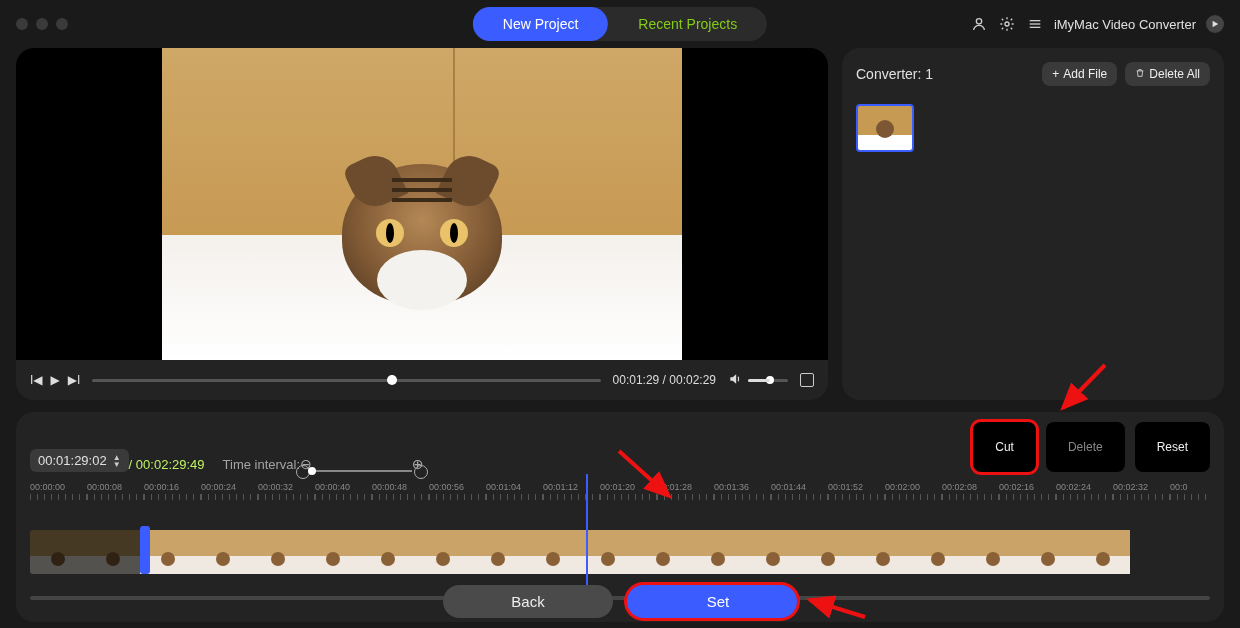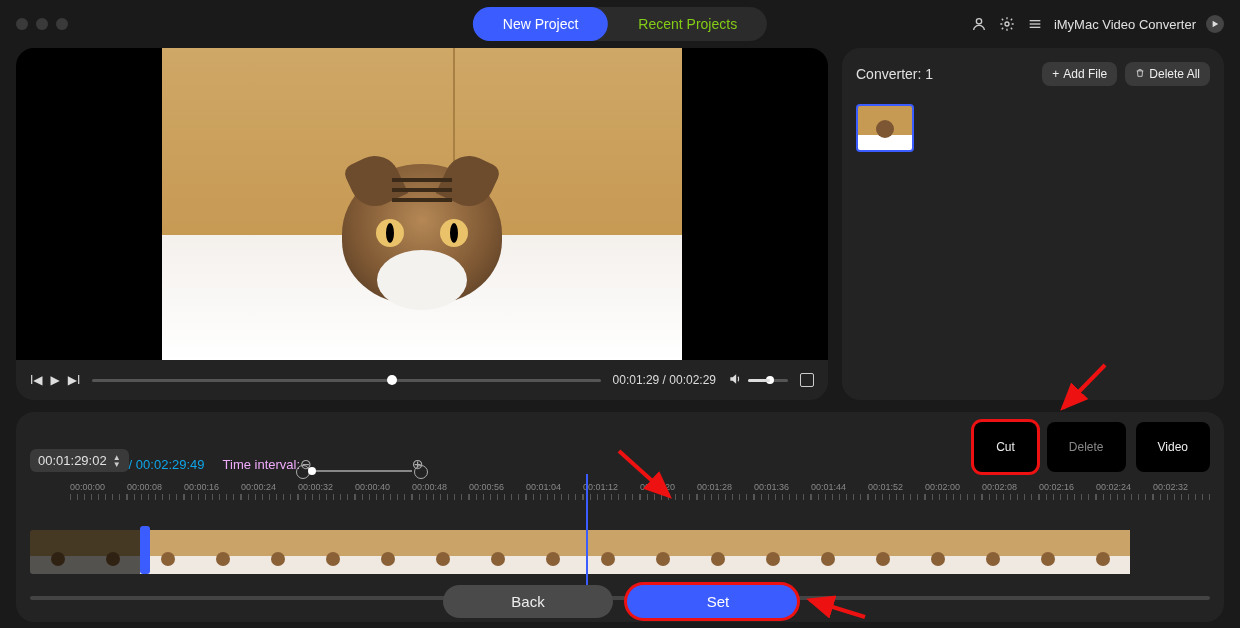--- a/index.html
+++ b/index.html
@@ -113,37 +113,37 @@
   
   .editor {
     margin:12px 16px 0 16px; background:#232323; border-radius:18px; padding:10px 14px 14px 14px;
     position:relative; height:210px;
   }
   .edit-row1{display:flex; align-items:flex-end; font-size:13px;}
   .time-input{
     background:#3a3a3a; border-radius:6px; padding:4px 8px; display:flex; align-items:center; gap:6px;
   }
   .stepper{display:flex;flex-direction:column;gap:0;line-height:7px;font-size:8px;color:#ccc;}
-  .dur{color:#0ea5e9;}
-  .ti-label{margin-left:18px;color:#f0abfc;}
+  .dur{color:#bef264;}
+  .ti-label{margin-left:18px;color:#a3a3a3;}
   .zoom-track{width:100px;height:2px;background:#888;position:relative;}
   .zoom-track::before,.zoom-track::after{content:"";position:absolute;top:-5px;width:12px;height:12px;border:1px solid #aaa;border-radius:50%;}
   .zoom-track::before{left:-16px;}
   .zoom-track::after{right:-16px;}
   .zoom-dot{position:absolute;left:0;top:50%;width:8px;height:8px;border-radius:50%;background:#fff;transform:translate(-50%,-50%);}
   .row1-right{margin-left:auto; display:flex; gap:10px;}
   .act-btn{
     background:#000000; color:#eee; font-size:12px; padding:18px 22px;
     border-radius:8px; cursor:pointer;
   }
   .act-btn.dim{color:#888;}
   .act-btn.cut{box-shadow:0 0 0 3px #e11;}
 
   .ruler{margin-top:10px;height:22px;position:relative;overflow:hidden;}
-  .ruler .ticks{display:flex;margin-left:40px;}
+  .ruler .ticks{display:flex;}
   .ruler .tick{flex:0 0 57px;font-size:9px;color:#888;position:relative;}
   .ruler .tick::after{content:"";position:absolute;left:0;right:0;bottom:-8px;height:6px;
     background:repeating-linear-gradient(90deg,#555 0 1px,transparent 1px 7px);}
 
   .strip-wrap{margin-top:18px;position:relative;height:56px;}
   .strip{position:absolute;left:0;right:0;top:8px;height:44px;display:flex;border-radius:3px;overflow:hidden;}
   .clip{flex:0 0 55px;height:100%;background:linear-gradient(#c9a368 0 60%, #efe9e2 60% 100%);position:relative;}
   .clip::after{content:"";position:absolute;left:50%;bottom:8px;transform:translateX(-50%);
     width:14px;height:14px;border-radius:50%;background:#8a6036;}
   .clip.dark{filter:brightness(0.35);}
@@ -290,21 +290,21 @@
     <span class="ti-label">Time interval:</span>
     <span style="color:#aaa;font-size:14px;">⊖</span>
     <div class="zoom-track">
         <div class="zoom-dot"></div>
       </div>
     <span style="color:#aaa;font-size:14px;">⊕</span>
 
     <div class="row1-right">
       <div class="act-btn cut">Cut</div>
       <div class="act-btn dim">Delete</div>
-      <div class="act-btn">Video</div>
+      <div class="act-btn">Reset</div>
     </div>
   </div>
 
   <div class="ruler">
     <div class="ticks" id="ruler-ticks">
         <div class="tick">00:00:00</div>
         <div class="tick">00:00:08</div>
         <div class="tick">00:00:16</div>
         <div class="tick">00:00:24</div>
         <div class="tick">00:00:32</div>

